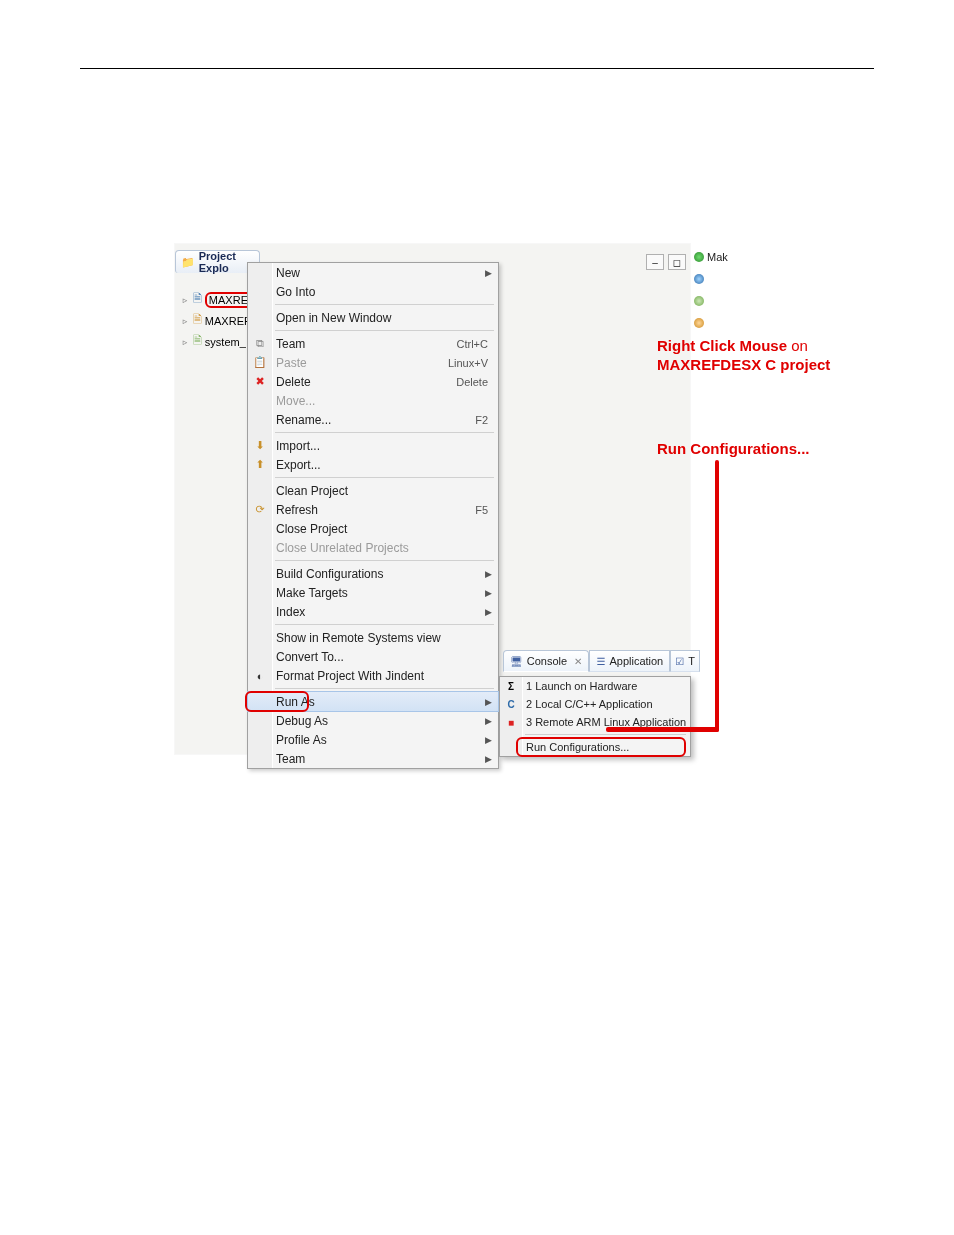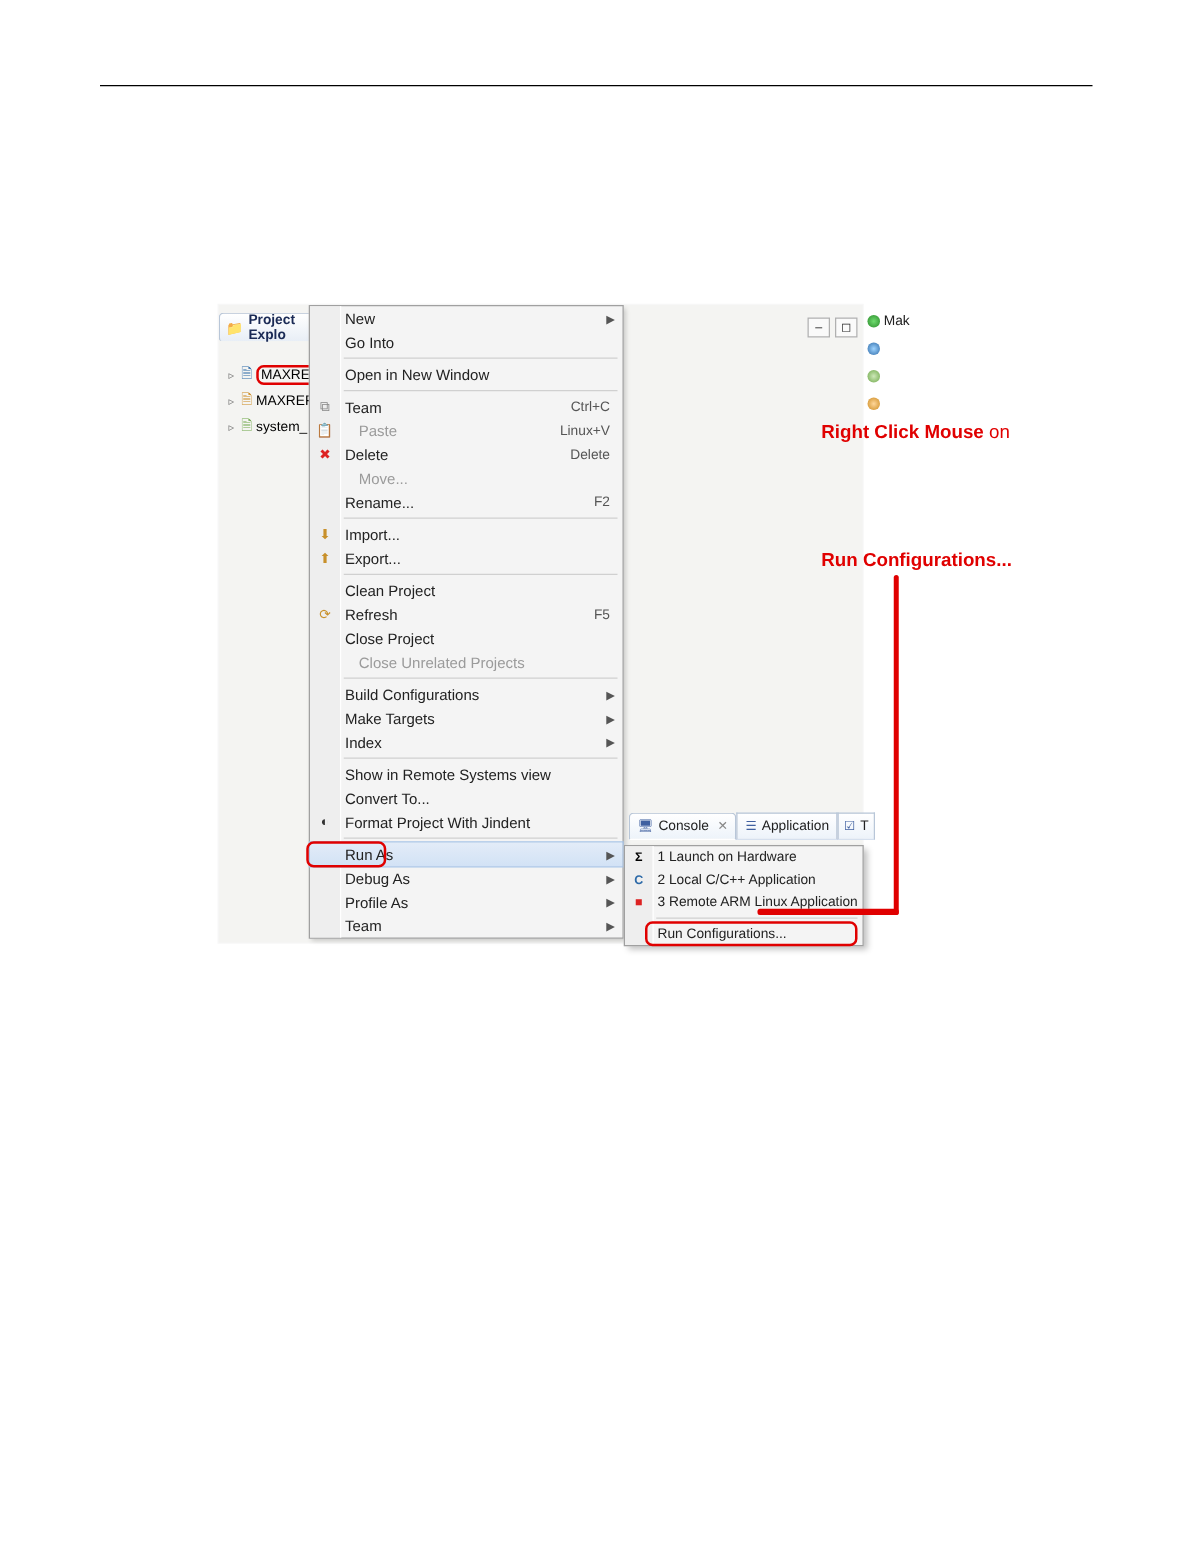--- a/index.html
+++ b/index.html
@@ -66,39 +66,39 @@
   .node-label { color:#000; }
   .highlight-red {
     border: 2px solid #E00000;
     border-radius: 6px;
     padding: 0 2px;
   }
 
   
   .ctx-menu {
     position:absolute;
-    left: 72px; top: 0px;
+    left: 72px; top: 18px;
     width: 250px;
     background: #F4F4F4;
     border: 1px solid #A0A0A0;
     box-shadow: 2px 2px 4px rgba(0,0,0,0.2);
   }
   .ctx-gutter {
     position:absolute; left:0; top:0; bottom:0; width:24px;
     background: #EEEEEE;
     border-right: 1px solid #fff;
   }
   .ctx-items { position:relative; }
   .ctx-item {
     display:flex; align-items:center;
     height: 19px;
     padding-left: 28px;
     position:relative;
   }
-  .ctx-item.disabled .mlabel { color:#9B9B9B;margin-left:11px; }
+  .ctx-item.disabled .mlabel { color:#9B9B9B; }
   .ctx-item .mlabel { flex:1; color:#222; }
   .ctx-item .accel { color:#555; padding-right:10px; font-size:11px; }
   .ctx-item .arrow { padding-right:6px; color:#555; font-size:9px; }
   .ctx-sep {
     height:1px; margin: 3px 4px 3px 27px;
     background:#D0D0D0;
   }
   .ctx-item.highlight {
     background: linear-gradient(#E3ECF8,#D2E2F5);
     outline:1px solid #A8C5E8;
@@ -408,20 +408,21 @@
             <span class="mlabel">Run Configurations...</span>
             <span class="red-box2"></span>
           </div>
         </div>
     </div>
 
   </div>
 
   <div class="annot annot1">
     <span>Right Click Mouse</span><span style="font-weight:normal;"> on</span>
+    <span class="proj">MAXREFDESX C project</span>
   </div>
   <div class="annot annot3">
     <span>Run Configurations...</span>
   </div>
 
   <div class="connector"></div>
   <div class="connector-elbow"></div>
 
 </div>
 

